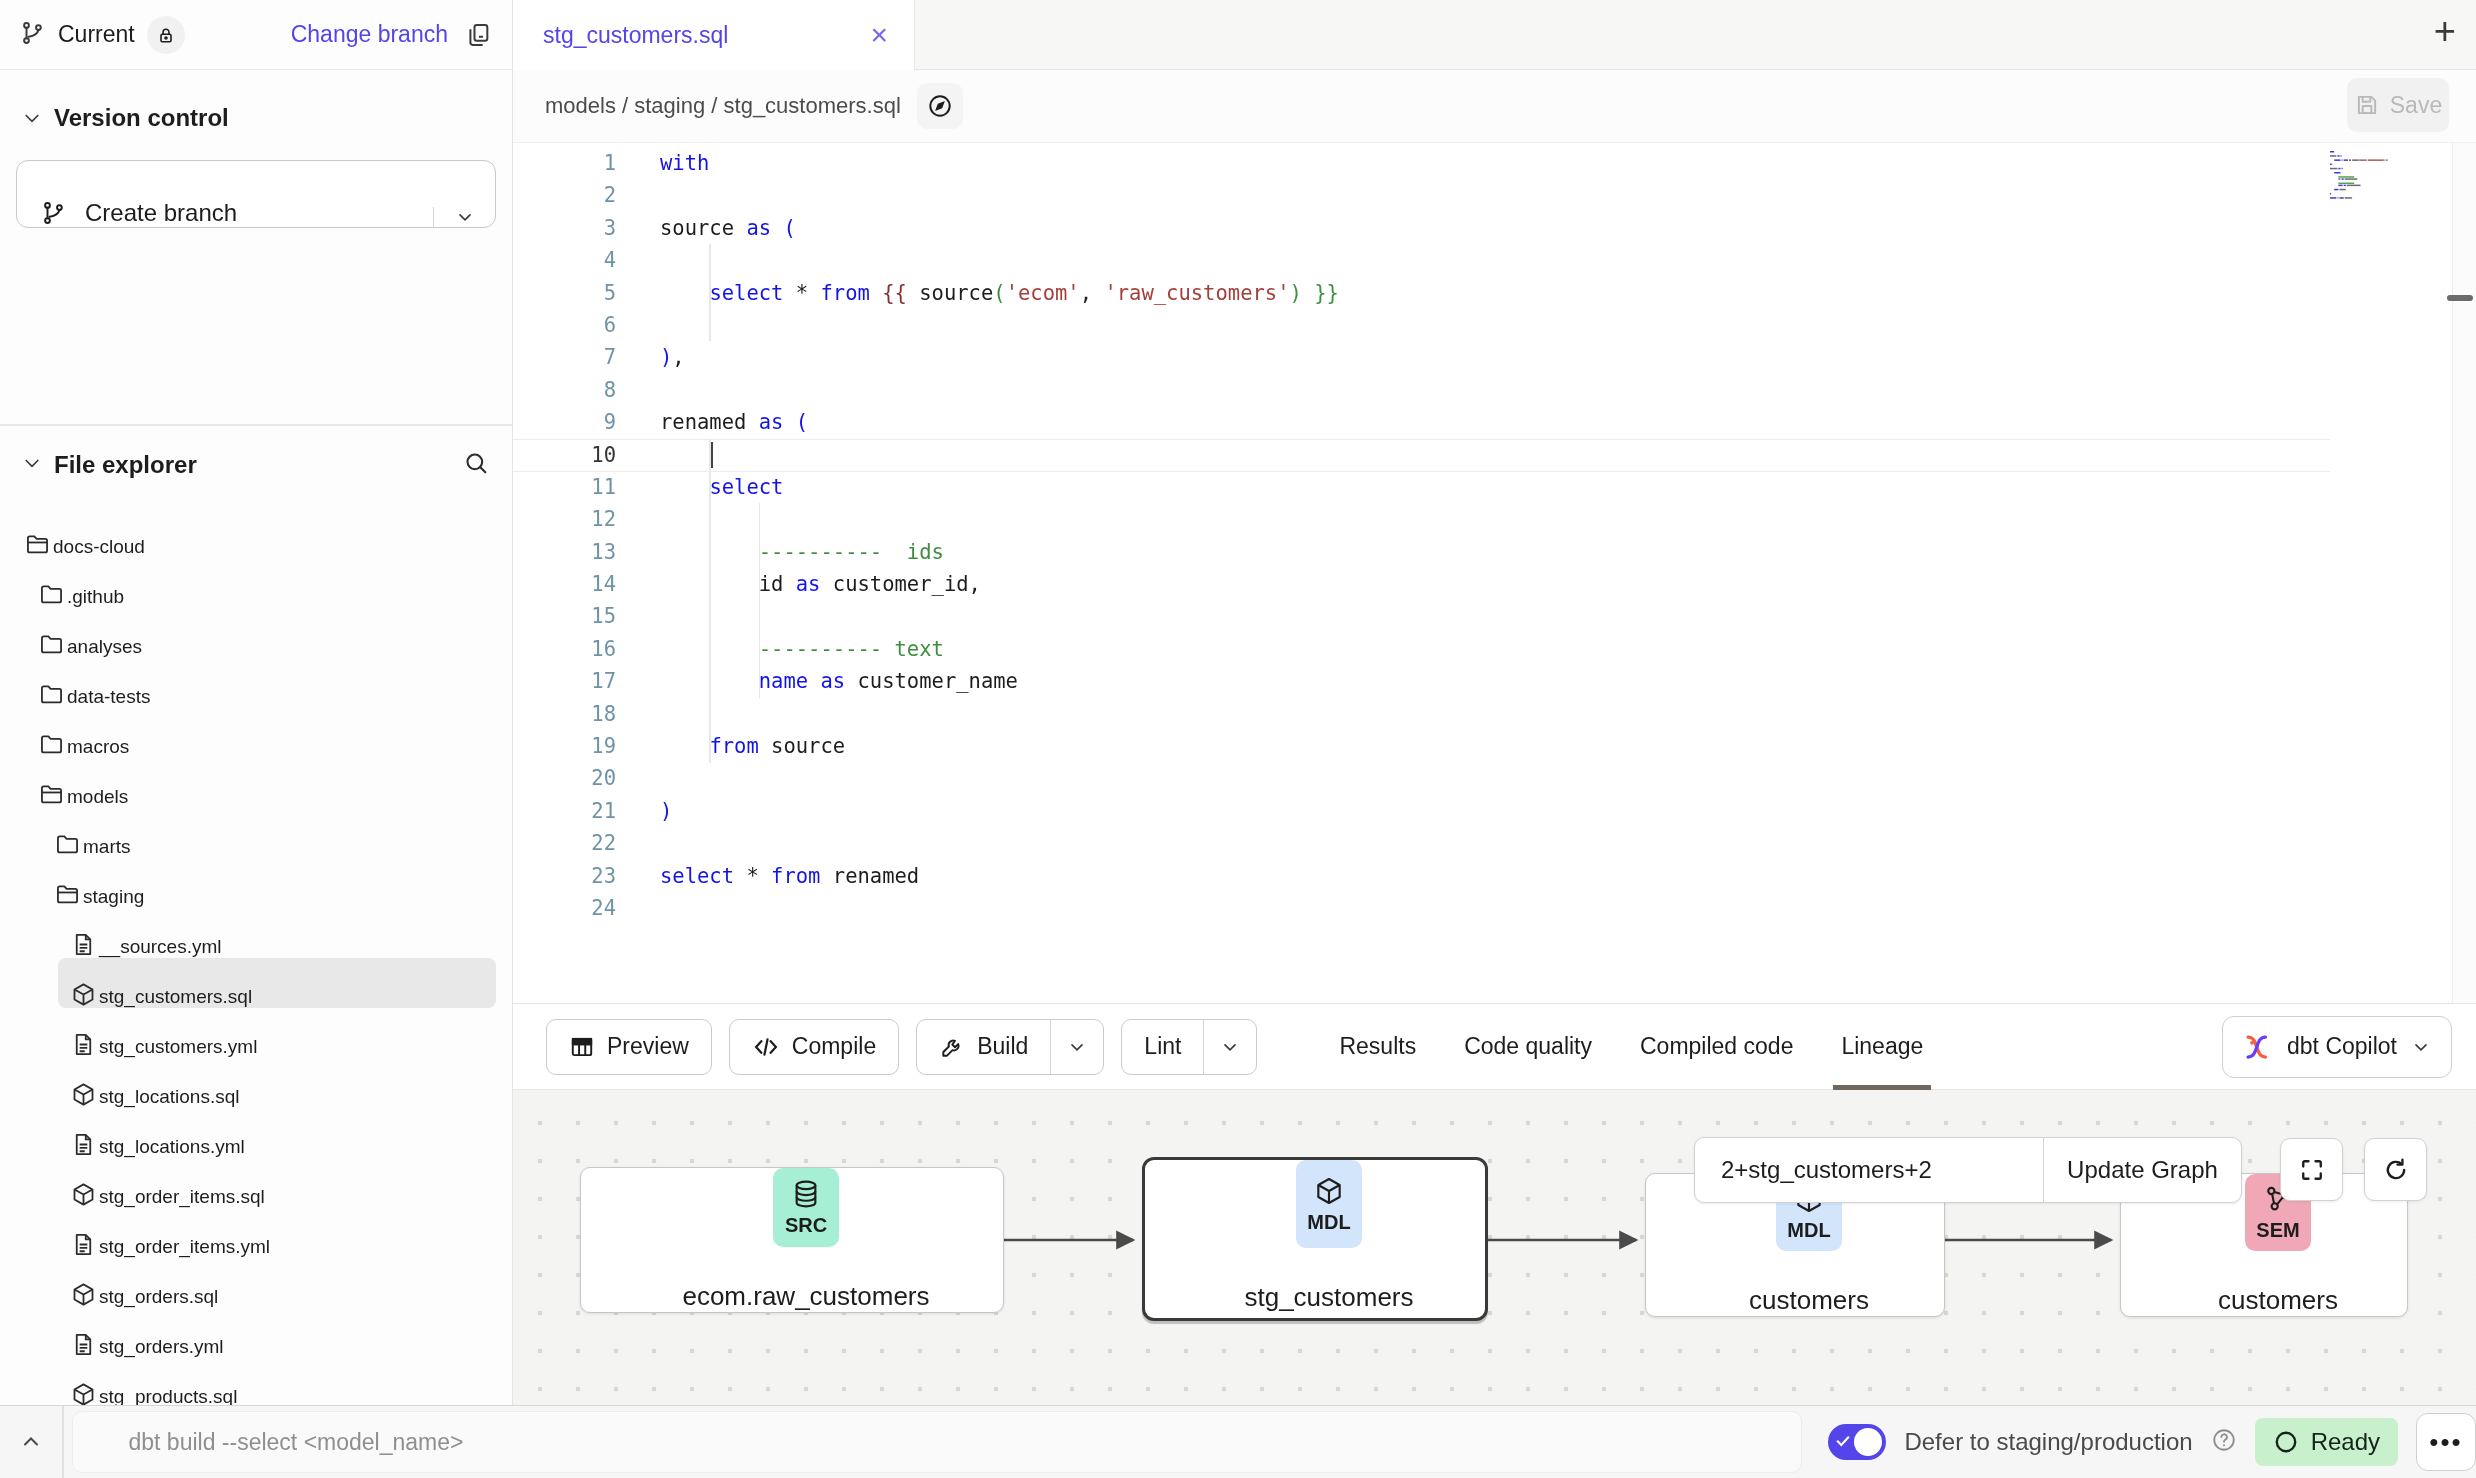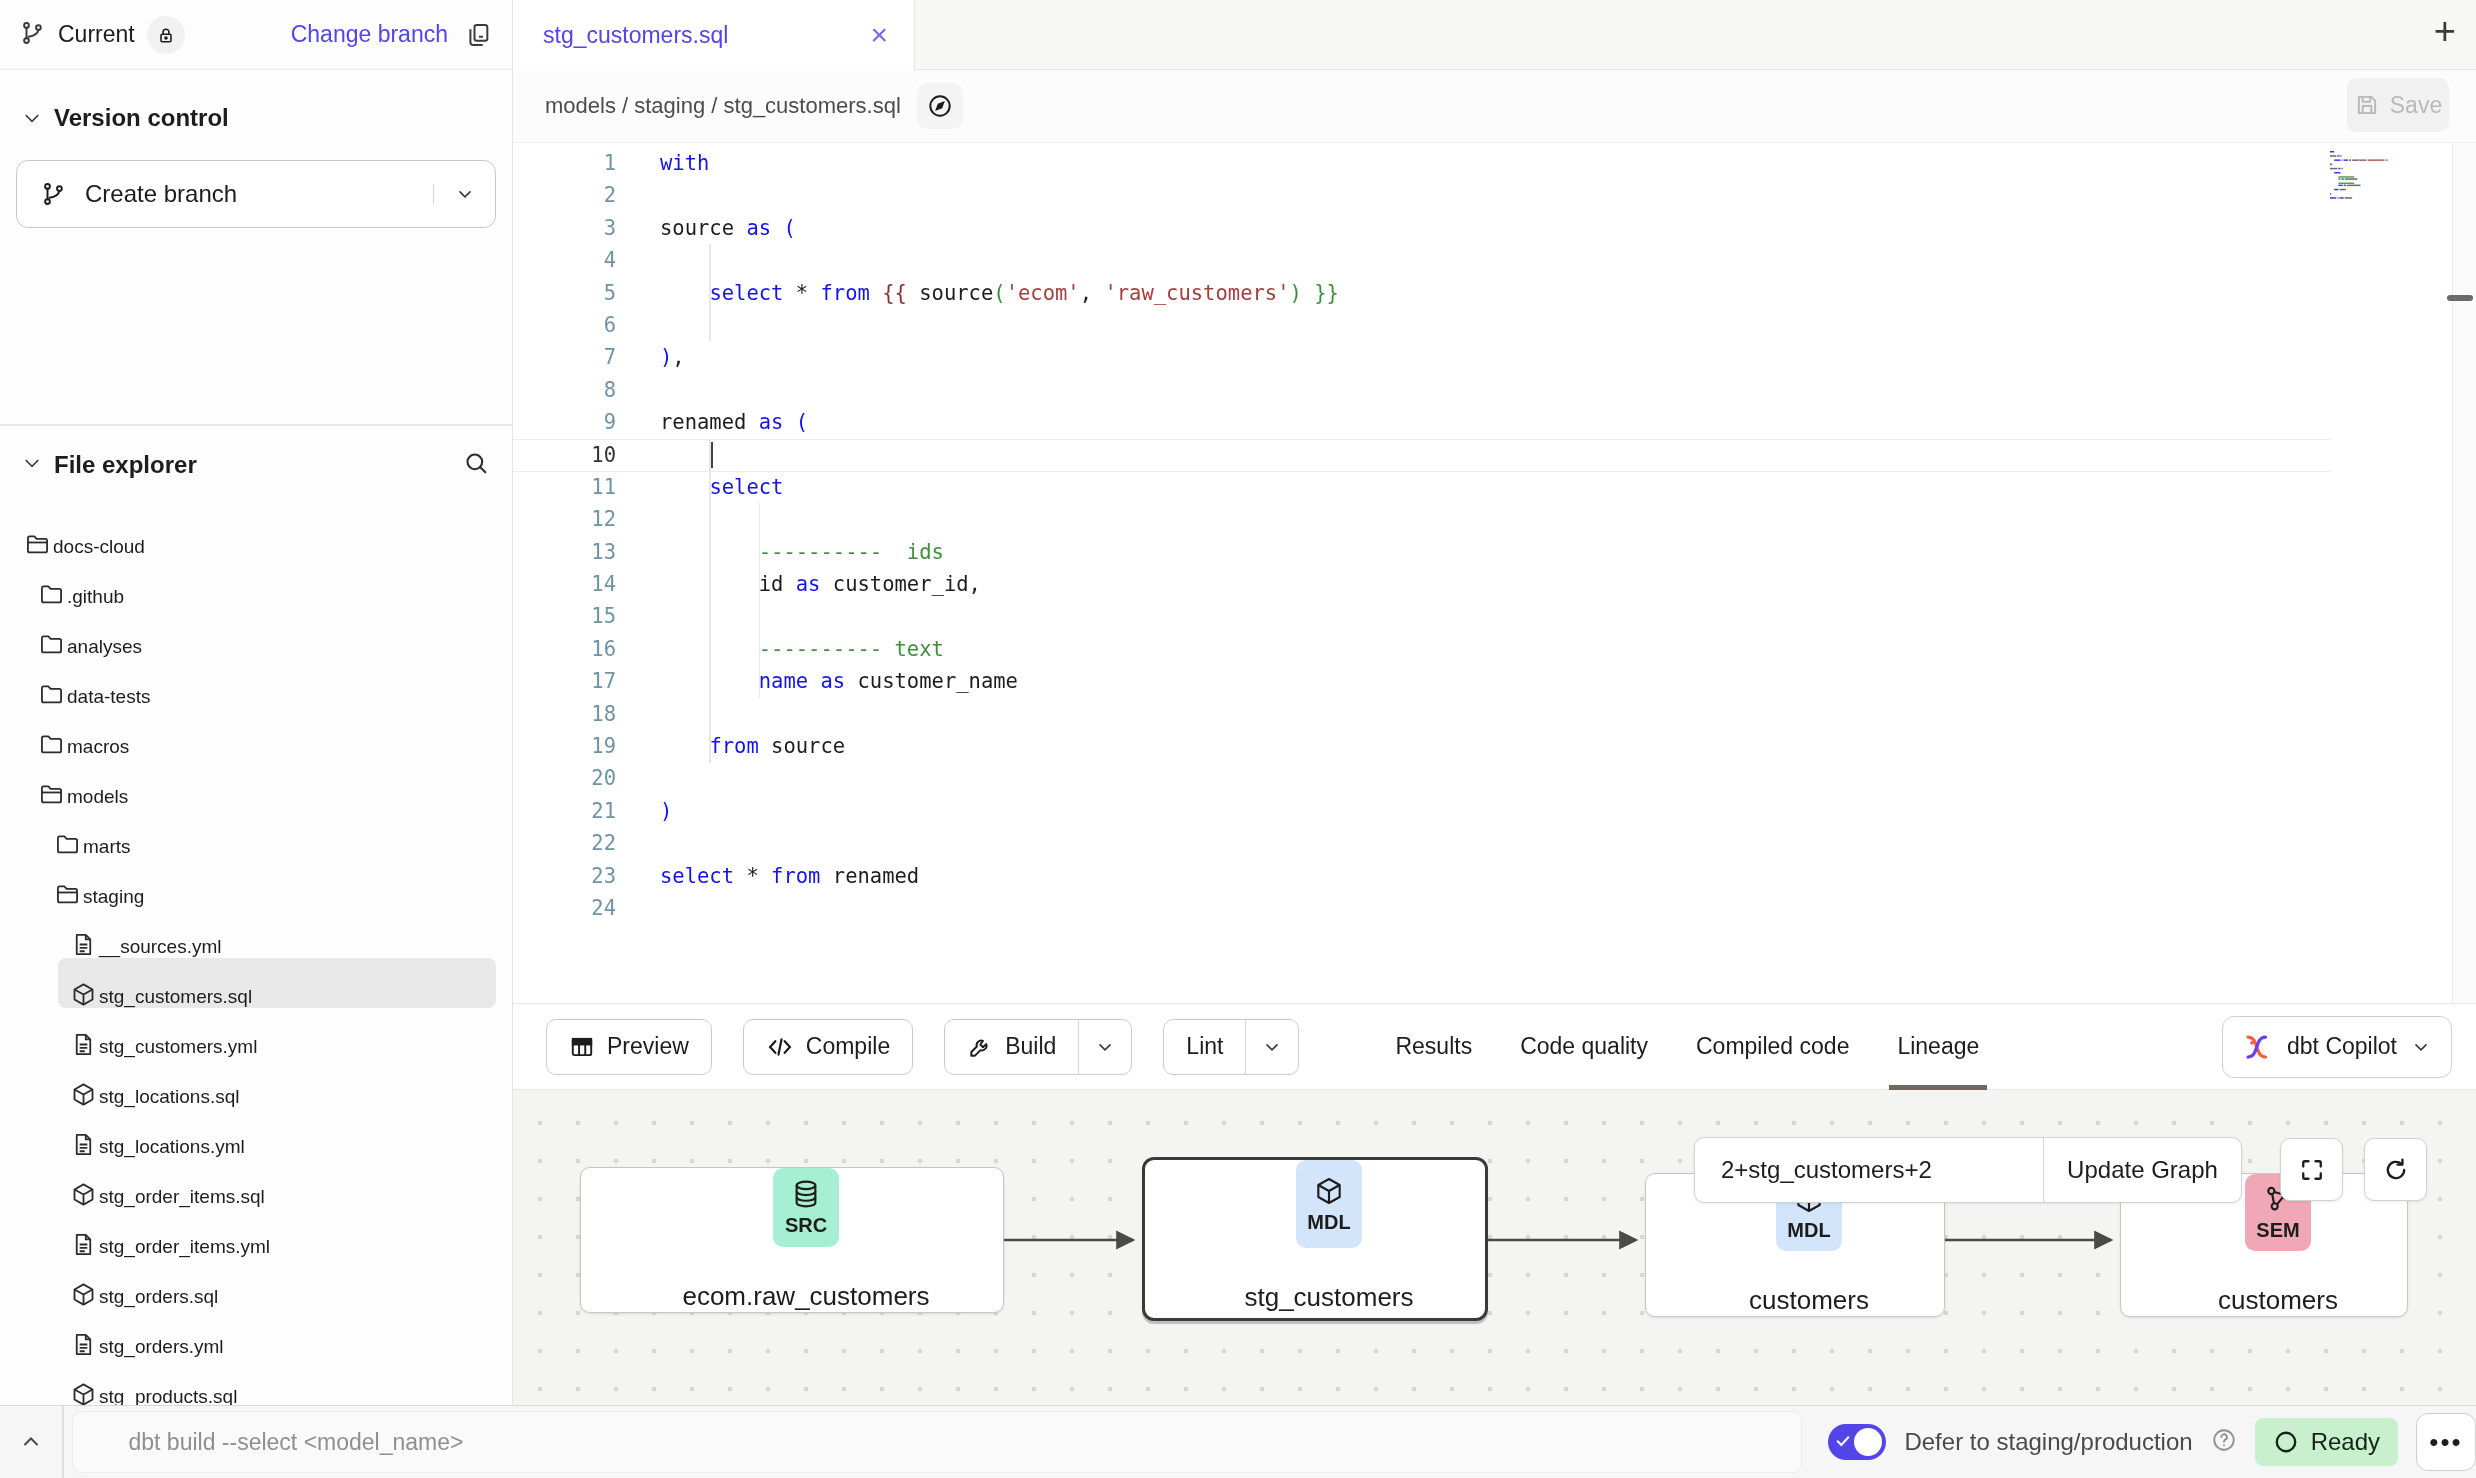--- a/index.html
+++ b/index.html
@@ -16,21 +16,21 @@
   .lock-chip { width:38px; height:38px; border-radius:50%; background:#f1f1f1;
     display:flex; align-items:center; justify-content:center; margin-left:12px; }
   .change-branch { margin-left:auto; color:#5345ea; font-size:23px; font-weight:500; cursor:pointer; }
   .copy-btn { margin-left:16px; display:flex; align-items:center; }
 
   .vc-section { padding:0 16px; }
   .section-head { display:flex; align-items:flex-end; gap:12px; padding:0 6px; }
   .vc-section .section-head { margin-top:34px; }
   .section-title { font-size:24px; font-weight:700; }
   .create-branch { margin-top:28px; height:68px; border:1.5px solid #c9c9c9; border-radius:12px;
-    background:#fff; display:flex; align-items:center; overflow:hidden; }
+    background:#fff; display:flex; align-items:flex-end; overflow:hidden; }
   .cb-main { flex:1; display:flex; align-items:center; gap:18px; padding-left:24px; font-size:24px; cursor:pointer; }
   .cb-caret { width:62px; border-left:1.5px solid #d6d6d6; display:flex; align-items:center; justify-content:center; cursor:pointer; }
 
   .fe-divider { height:1.5px; background:#e9e9e9; margin-top:196px; }
   .fe-head { display:flex; align-items:center; gap:12px; padding:0 22px; height:50px; margin-top:14px; }
   .fe-head .spacer { flex:1; }
   .fe-tree { margin-top:18px; }
   .tree-row { height:50px; display:flex; align-items:flex-end; gap:2px; font-size:19px;
     margin-right:16px; border-radius:8px; padding-left:12px; cursor:pointer; }
   .tree-row.sel { background:#e8e8e8; }
@@ -64,21 +64,21 @@
   .tk-str{color:#a43f3c} .tk-jj{color:#8b3030} .tk-p1{color:#1414e8} .tk-p2{color:#3e8e3e}
   .guide { position:absolute; width:1.5px; background:#e7e7e7; }
   .active-line { position:absolute; left:0; right:146px; height:33px; border-top:1.5px solid #ececec; border-bottom:1.5px solid #ececec; }
   .cursor { position:absolute; width:2px; height:26px; background:#444; }
   .minimap { position:absolute; right:24px; top:8px; }
   .scroll-track { position:absolute; right:0; top:0; bottom:0; width:24px; background:#fbfbfb; border-left:1px solid #ececec; }
   .scroll-thumb { position:absolute; right:3px; top:152px; width:26px; height:6px; background:#6b6b6b; border-radius:3px; }
 
   
   .toolbar { height:87px; border-top:1.5px solid #e5e5e5; border-bottom:1.5px solid #e5e5e5;
-    display:flex; align-items:center; padding-left:33px; position:relative; background:#fff;gap:14px; }
+    display:flex; align-items:center; padding-left:33px; position:relative; background:#fff; }
   .tb-btn { height:56px; border:1.5px solid #cbcbcb; border-radius:10px; background:#fff;
     display:flex; align-items:center; font-size:23px; cursor:pointer; }
   .tb-btn .seg { display:flex; align-items:center; gap:12px; padding:0 22px; height:100%; }
   .tb-btn .caret-seg { border-left:1.5px solid #d6d6d6; padding:0 16px; height:100%; display:flex; align-items:center; }
   .tb-btn + .tb-btn { margin-left:17px; }
   .panel-tabs { display:flex; gap:48px; margin-left:82px; height:100%; align-items:center; }
   .panel-tab { font-size:23px; color:#1d1d1d; height:100%; display:flex; align-items:center; position:relative; cursor:pointer; }
   .panel-tab.active::after { content:""; position:absolute; left:-8px; right:-8px; bottom:-1.5px; height:6px; background:#71675e; }
   .copilot-btn { margin-left:auto; margin-right:24px; height:62px; border:1.5px solid #cfcfcf; border-radius:12px;
     background:#fff; display:flex; align-items:center; gap:14px; padding:0 20px; font-size:23px; cursor:pointer; }

